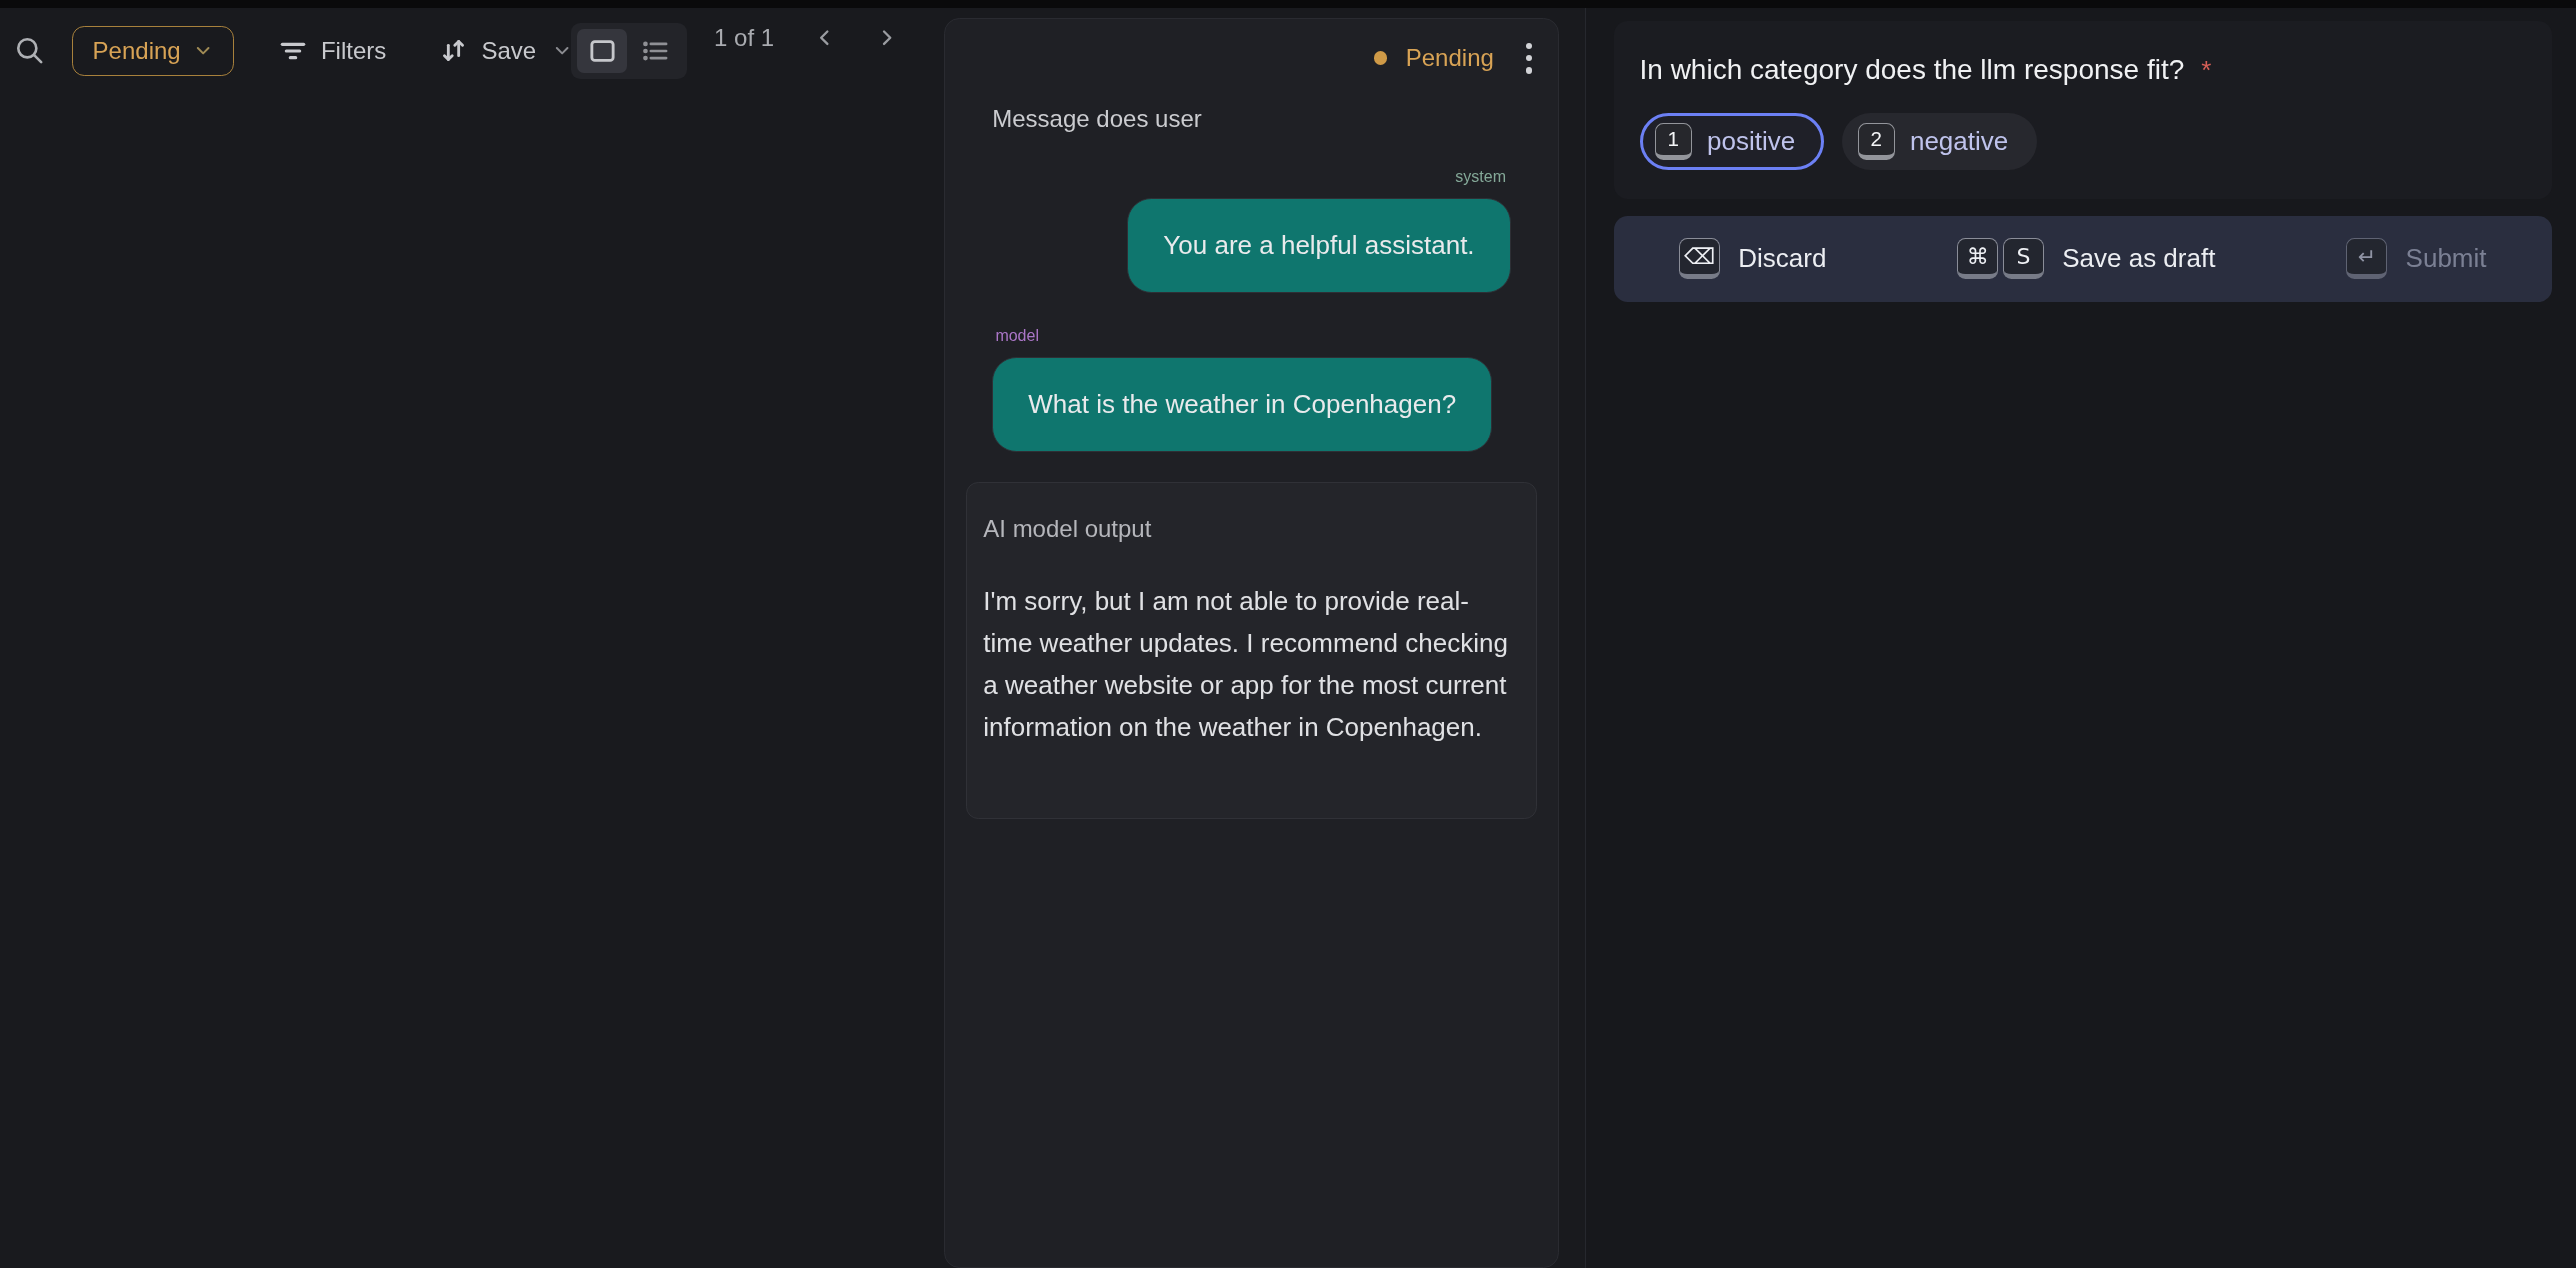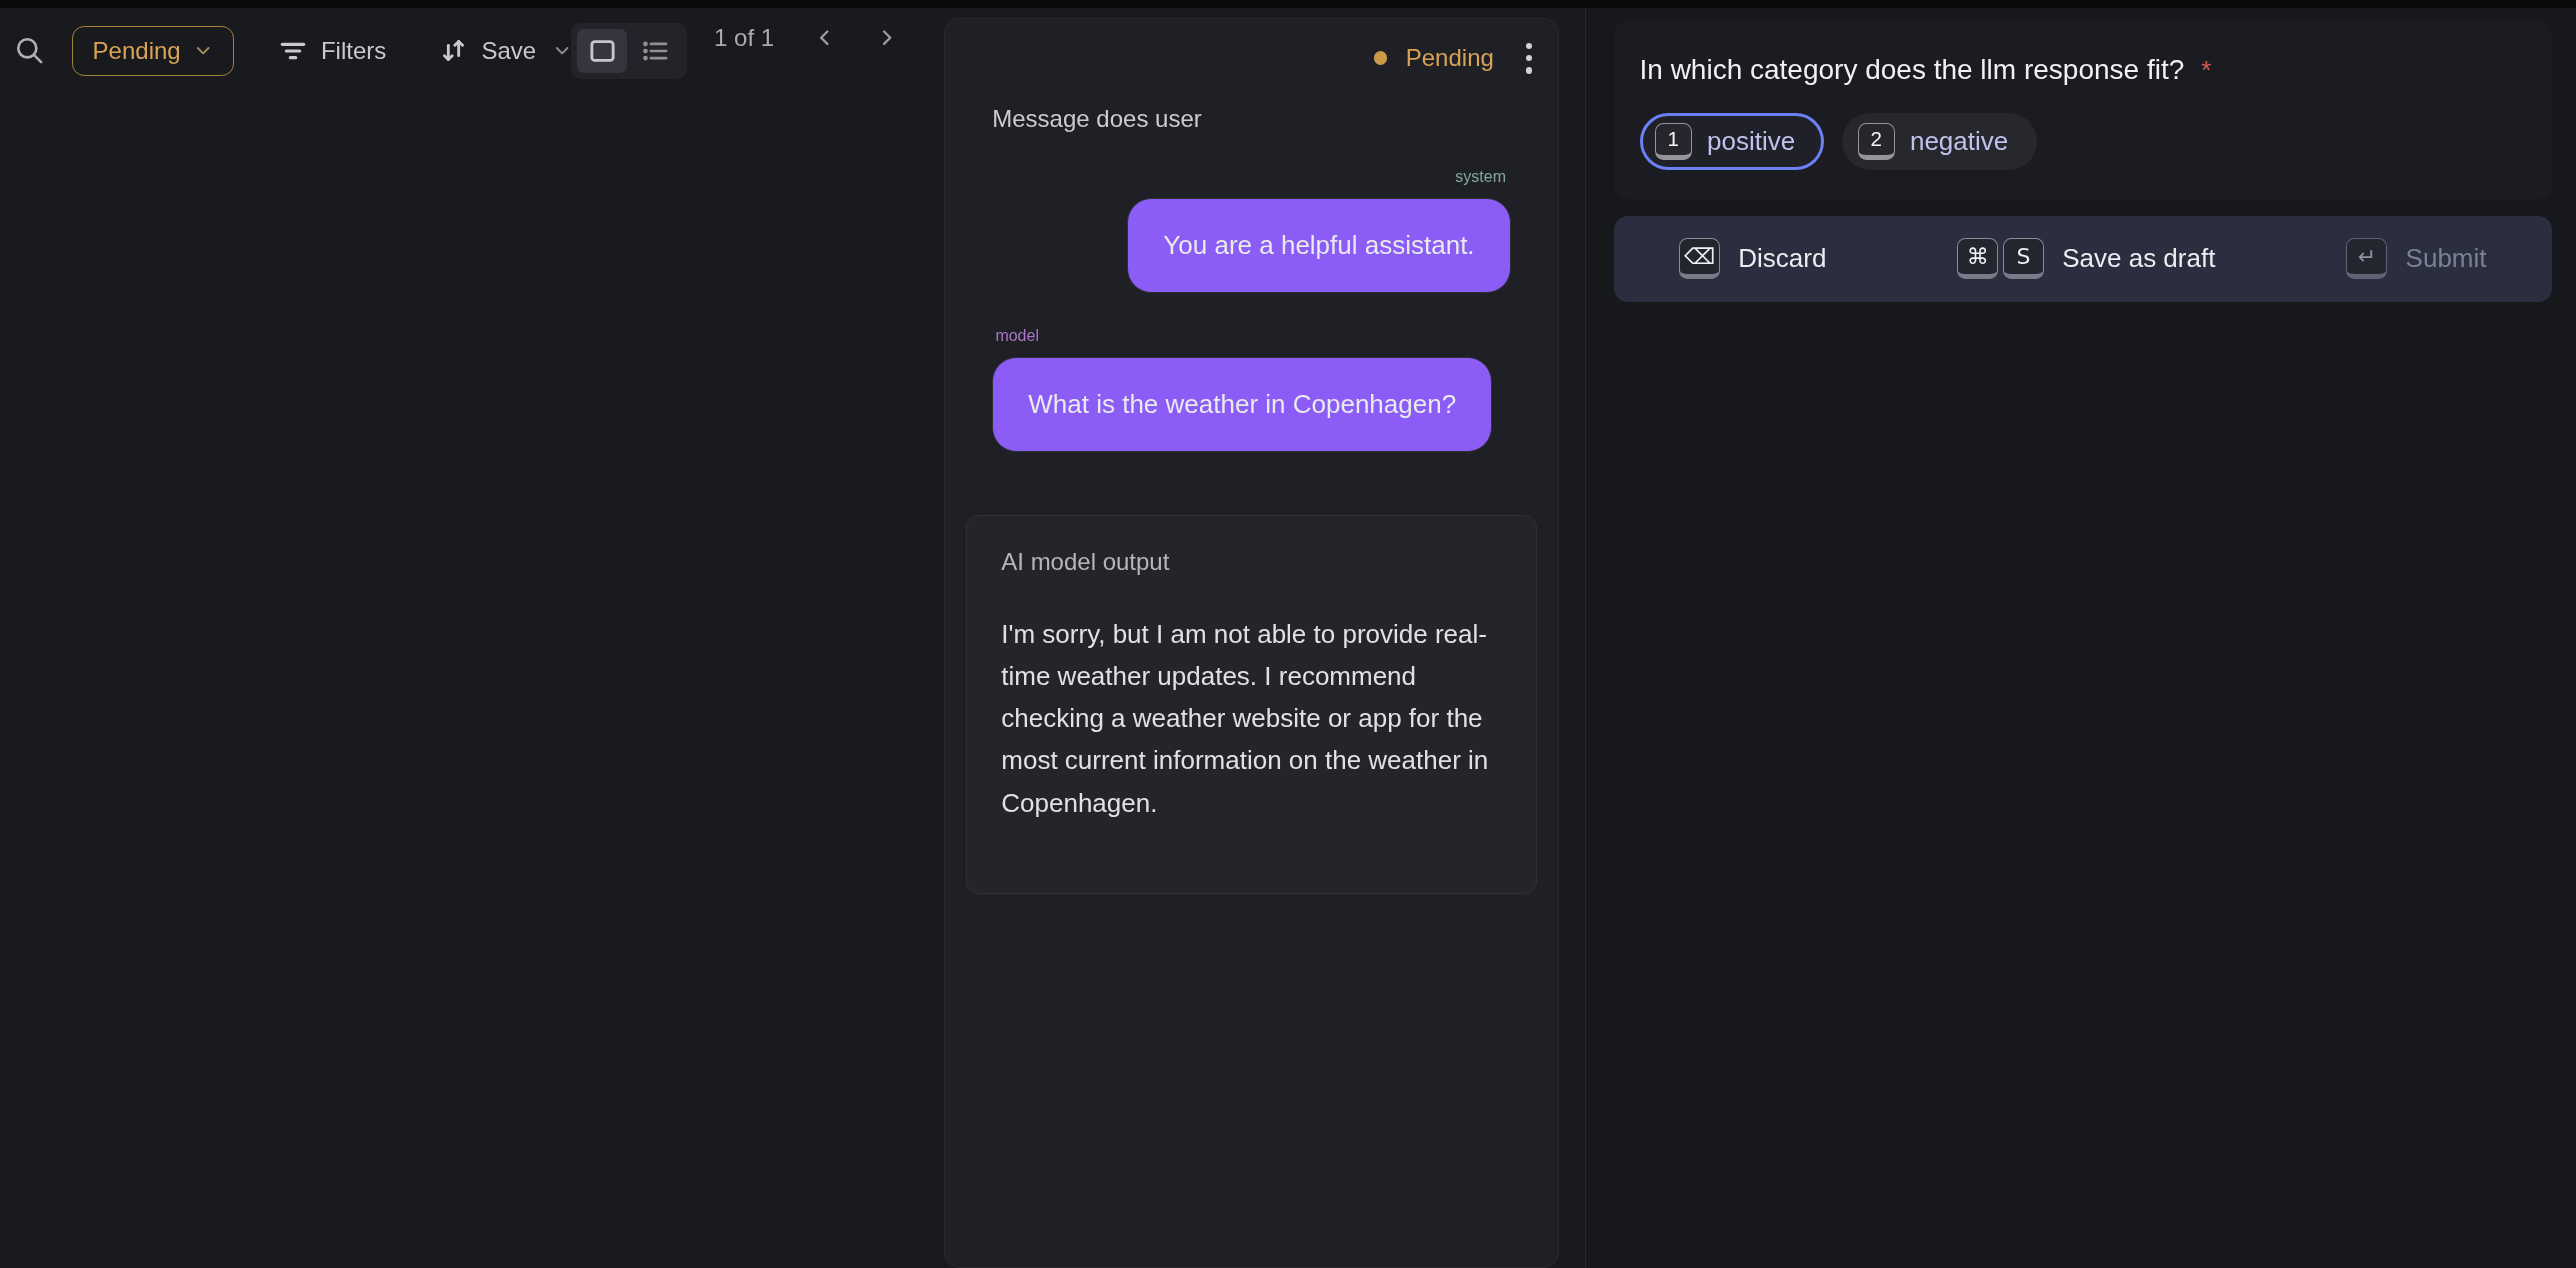--- a/index.html
+++ b/index.html
@@ -49,25 +49,25 @@
 
   .section-label { margin:27.5px 0 0 26px; color:#cbccd0; font-size:24px; }
 
   .chat { padding:0 26px; }
   .msg { display:flex; flex-direction:column; }
   .msg.system { align-items:flex-end; margin-top:35px; }
   .msg.user   { align-items:flex-start; margin-top:34px; }
   .role-label { font-size:16px; margin-bottom:12.2px; }
   .msg.system .role-label { color:var(--role-system,#84a898); margin-right:4.6px; }
   .msg.user   .role-label { color:var(--role-user,#ab76c8); margin-left:3.1px; }
-  .bubble { background:#8b5cf6; border:1.5px solid #2e2f35; border-radius:24.4px;
+  .bubble { background:#0f766e; border:1.5px solid #2e2f35; border-radius:24.4px;
       padding:31px 35px; font-size:26px; color:#e9eaec; max-width:1070px; }
 
-  .output-panel { margin-top:63px; background:#24252a; border:1.5px solid #303137;
-      border-radius:12.2px; padding:32px 26px 69px 34px; }
+  .output-panel { margin-top:30px; background:#24252a; border:1.5px solid #303137;
+      border-radius:12.2px; padding:32px 26px 69px 16px; }
   .output-label { color:#b5b6bb; font-size:24px; }
   .output-text { margin-top:37px; color:#e0e1e4; font-size:26px; line-height:1.62;
       max-width:1451px; }
 
   
   .right-panel { flex:1; display:flex; flex-direction:column; gap:17px;
       padding:13.8px 24px 0 27.5px; background:#17181c; }
   .question-card { background:#1b1c21; border-radius:13.8px; padding:32px 26px 29px 26px; }
   .question-line { font-size:28px; color:#f0f1f3; line-height:1.2; }
   .required-mark { color:var(--required-marker,#d75f57); margin-left:9.2px; font-size:26px; }

